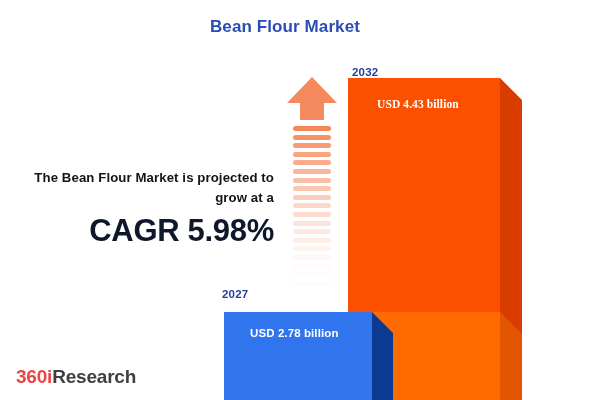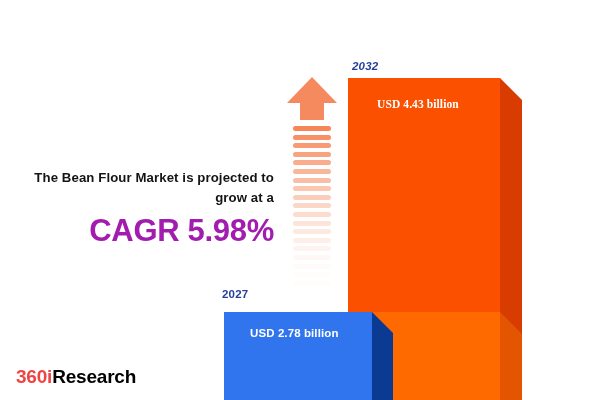--- a/index.html
+++ b/index.html
@@ -47,36 +47,36 @@
     font-size: 13.2px;
     font-weight: bold;
     color: #141414;
     line-height: 20px;
     letter-spacing: 0.1px;
   }
   #cagr-value {
     margin-top: 6px;
     font-size: 31px;
     font-weight: bold;
-    color: #a21caf;
+    color: #0f172a;
     line-height: 34px;
     letter-spacing: -0.3px;
   }
 
   
   #logo {
     position: absolute;
     left: 16px;
     top: 366px;
     font-size: 19px;
     font-weight: bold;
     letter-spacing: -0.2px;
   }
   #logo .logo-360i { color: #ef4444; text-align: center; }
-  #logo .logo-research { color: #000000; }
+  #logo .logo-research { color: #404040; }
 
   
   #growth-arrow {
     position: absolute;
     left: 286px;
     top: 76px;
     width: 52px;
     height: 218px;
   }
   #arrow-head-svg {
@@ -111,21 +111,21 @@
   .bar-value {
     position: absolute;
     font-size: 11.5px;
     font-weight: bold;
     color: #ffffff;
     letter-spacing: 0.1px;
     white-space: nowrap;
   }
 
   
-  #bar-2032-year { left: 352px; top: 60px; font-style: italic; }
+  #bar-2032-year { left: 352px; top: 66px; }
   #bar-2032-front-top {
     position: absolute;
     left: 348px;
     top: 78px;
     width: 152px;
     height: 234px;
     background: #fa5000;
   }
   #bar-2032-front-bottom {
     position: absolute;
@@ -161,20 +161,21 @@
     width: 21px;
     height: 88px;
   }
   #bar-2024-value { left: 250px; top: 327px; }
 </style>
 </head>
 <body>
 
 <div id="canvas">
 
+  <div id="chart-title">Bean Flour Market</div>
 
   <div id="caption-block">
     <div id="caption-line">The Bean Flour Market is projected to grow at a</div>
     <div id="cagr-value">CAGR 5.98%</div>
   </div>
 
   <div id="growth-arrow">
     <svg id="arrow-head-svg" viewBox="0 0 52 50">
       <path d="M26 1 L51 27 L38 27 L38 44 L14 44 L14 27 L1 27 Z" fill="#f58a5f"></path>
     </svg>

